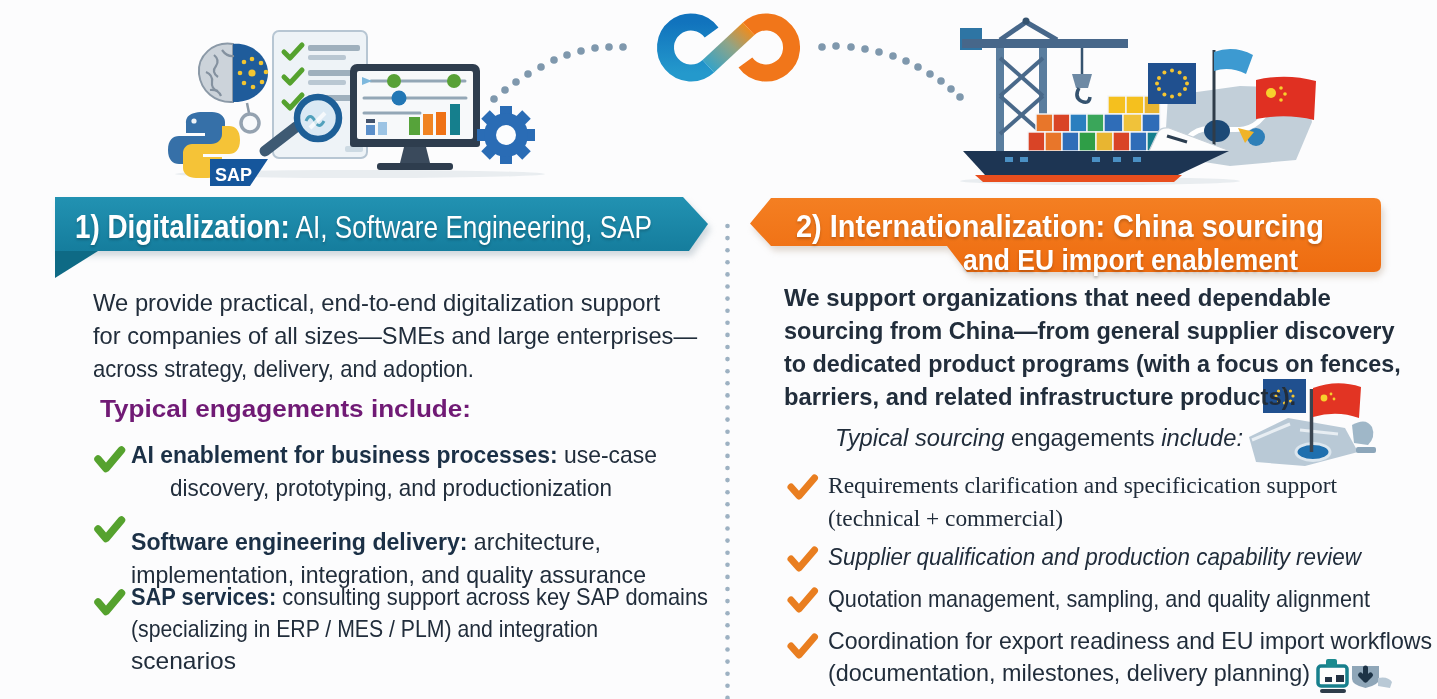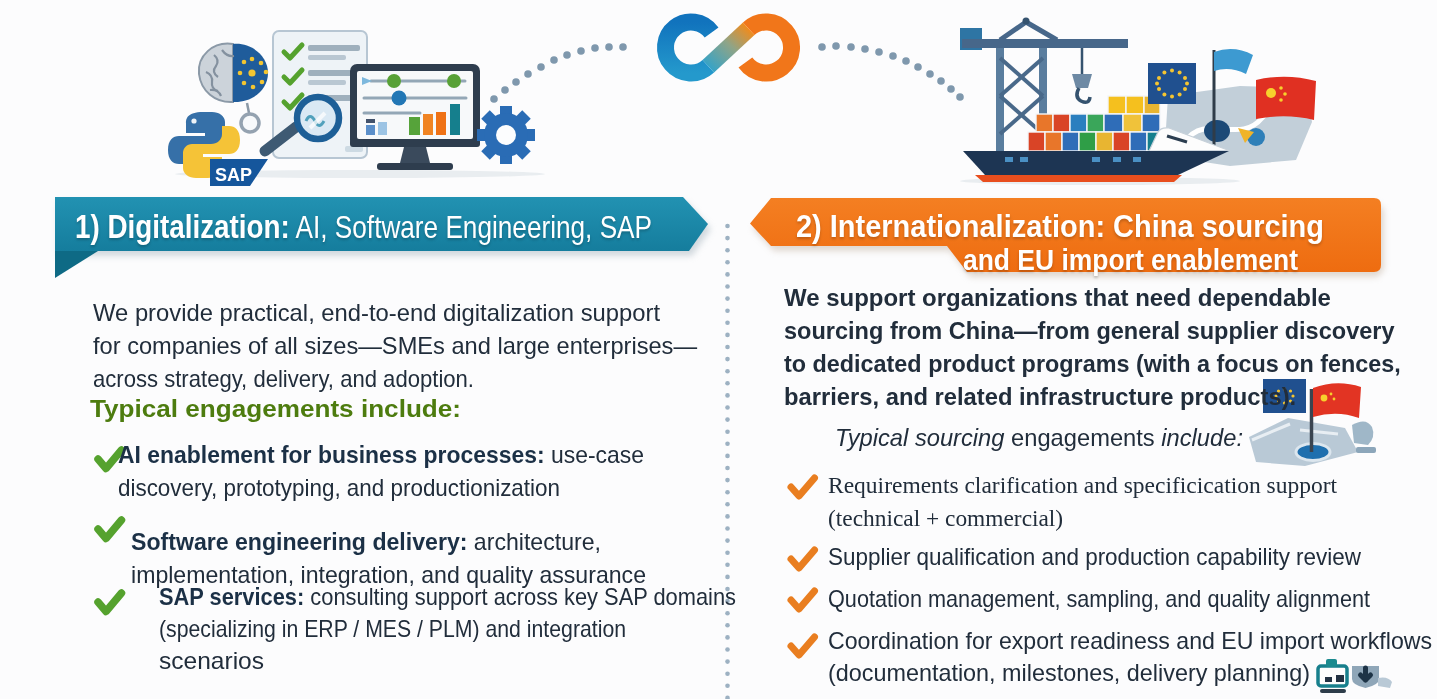--- a/index.html
+++ b/index.html
@@ -372,56 +372,56 @@
   </g>
 </g>
 </svg>
 
 <div class="bantxt" id="bt1" style="left:75px;top:207px;font-size:32px;transform:scaleX(0.8179);">
   <b style="font-size:34px;">1) Digitalization:</b> <span>AI, Software Engineering, SAP</span>
 </div>
 <div class="bantxt" id="bt2a" style="left:796px;top:209px;font-size:31px;font-weight:bold;transform:scaleX(0.9346);">2) Internationalization: China sourcing</div>
 <div class="bantxt" id="bt2b" style="left:963px;top:244px;font-size:29px;font-weight:bold;transform:scaleX(0.9118);">and EU import enablement</div>
 
-<div class="txt" style="left:93px;top:296px;">
+<div class="txt" style="left:93px;top:286px;">
   <span class="line" id="Lp1" style="transform:scaleX(0.9915)">We provide practical, end-to-end digitalization support</span><br>
   <span class="line" id="Lp2" style="transform:scaleX(0.9844)">for companies of all sizes—SMEs and large enterprises—</span><br>
   <span class="line" id="Lp3" style="transform:scaleX(0.9203)">across strategy, delivery, and adoption.</span>
 </div>
-<div class="txt" style="left:90px;top:392px;font-weight:bold;color:#4d7c0f;">
+<div class="txt" style="left:100px;top:392px;font-weight:bold;color:#701a75;">
   <span class="line" id="Lh" style="transform:scaleX(1.0881)">Typical engagements include:</span>
 </div>
-<div class="txt" style="left:118px;top:437.5px;">
+<div class="txt" style="left:131px;top:437.5px;text-align:center;">
   <span class="line" id="Lb1a" style="transform:scaleX(0.9548)"><b>AI enablement for business processes:</b> use-case</span><br>
   <span class="line" id="Lb1b" style="transform:scaleX(0.9341)">discovery, prototyping, and productionization</span>
 </div>
 <div class="txt" style="left:131px;top:525px;">
   <span class="line" id="Lb2a" style="transform:scaleX(0.9628)"><b>Software engineering delivery:</b> architecture,</span><br>
   <span class="line" id="Lb2b" style="transform:scaleX(0.9626)">implementation, integration, and quality assurance</span>
 </div>
-<div class="txt" style="left:131px;top:580.5px;line-height:32px;margin-left:28px;">
+<div class="txt" style="left:131px;top:580.5px;line-height:32px;">
   <span class="line" id="Lb3a" style="transform:scaleX(0.9099)"><b>SAP services:</b> consulting support across key SAP domains</span><br>
   <span class="line" id="Lb3b" style="transform:scaleX(0.8848)">(specializing in ERP / MES / PLM) and integration</span><br>
   <span class="line" id="Lb3c" style="transform:scaleX(1.0222)">scenarios</span>
 </div>
 
 <div class="txt" style="left:784px;top:281px;font-weight:bold;">
   <span class="line" id="Rp1" style="transform:scaleX(0.9988)">We support organizations that need dependable</span><br>
   <span class="line" id="Rp2" style="transform:scaleX(0.9803)">sourcing from China—from general supplier discovery</span><br>
   <span class="line" id="Rp3" style="transform:scaleX(0.9738)">to dedicated product programs (with a focus on fences,</span><br>
   <span class="line" id="Rp4" style="transform:scaleX(0.9897)">barriers, and related infrastructure products).</span>
 </div>
 <div class="txt" style="left:791px;top:421px;font-style:italic;margin-left:44px;">
   <span class="line" id="Rh" style="transform:scaleX(0.9875)"><i>Typical sourcing</i> <span style="font-style:normal;">engagements</span> <i>include:</i></span>
 </div>
 <div class="txt" style="left:828px;top:469px;font-family:Liberation Serif, serif;">
   <span class="line" id="Rb1a" style="transform:scaleX(0.9794)">Requirements clarification and specificication support</span><br>
   <span class="line" id="Rb1b" style="transform:scaleX(0.9741)">(technical + commercial)</span>
 </div>
-<div class="txt" style="left:828px;top:540px;">
+<div class="txt" style="left:828px;top:540px;font-style:italic;">
   <span class="line" id="Rb2" style="transform:scaleX(0.9356)">Supplier qualification and production capability review</span>
 </div>
 <div class="txt" style="left:828px;top:582px;text-decoration:underline;">
   <span class="line" id="Rb3" style="transform:scaleX(0.9028)">Quotation management, sampling, and quality alignment</span>
 </div>
 <div class="txt" style="left:828px;top:625px;line-height:31.5px;">
   <span class="line" id="Rb4a" style="transform:scaleX(0.9634)">Coordination for export readiness and EU import workflows</span><br>
   <span class="line" id="Rb4b" style="transform:scaleX(0.9739)">(documentation, milestones, delivery planning)</span>
 </div>
 

